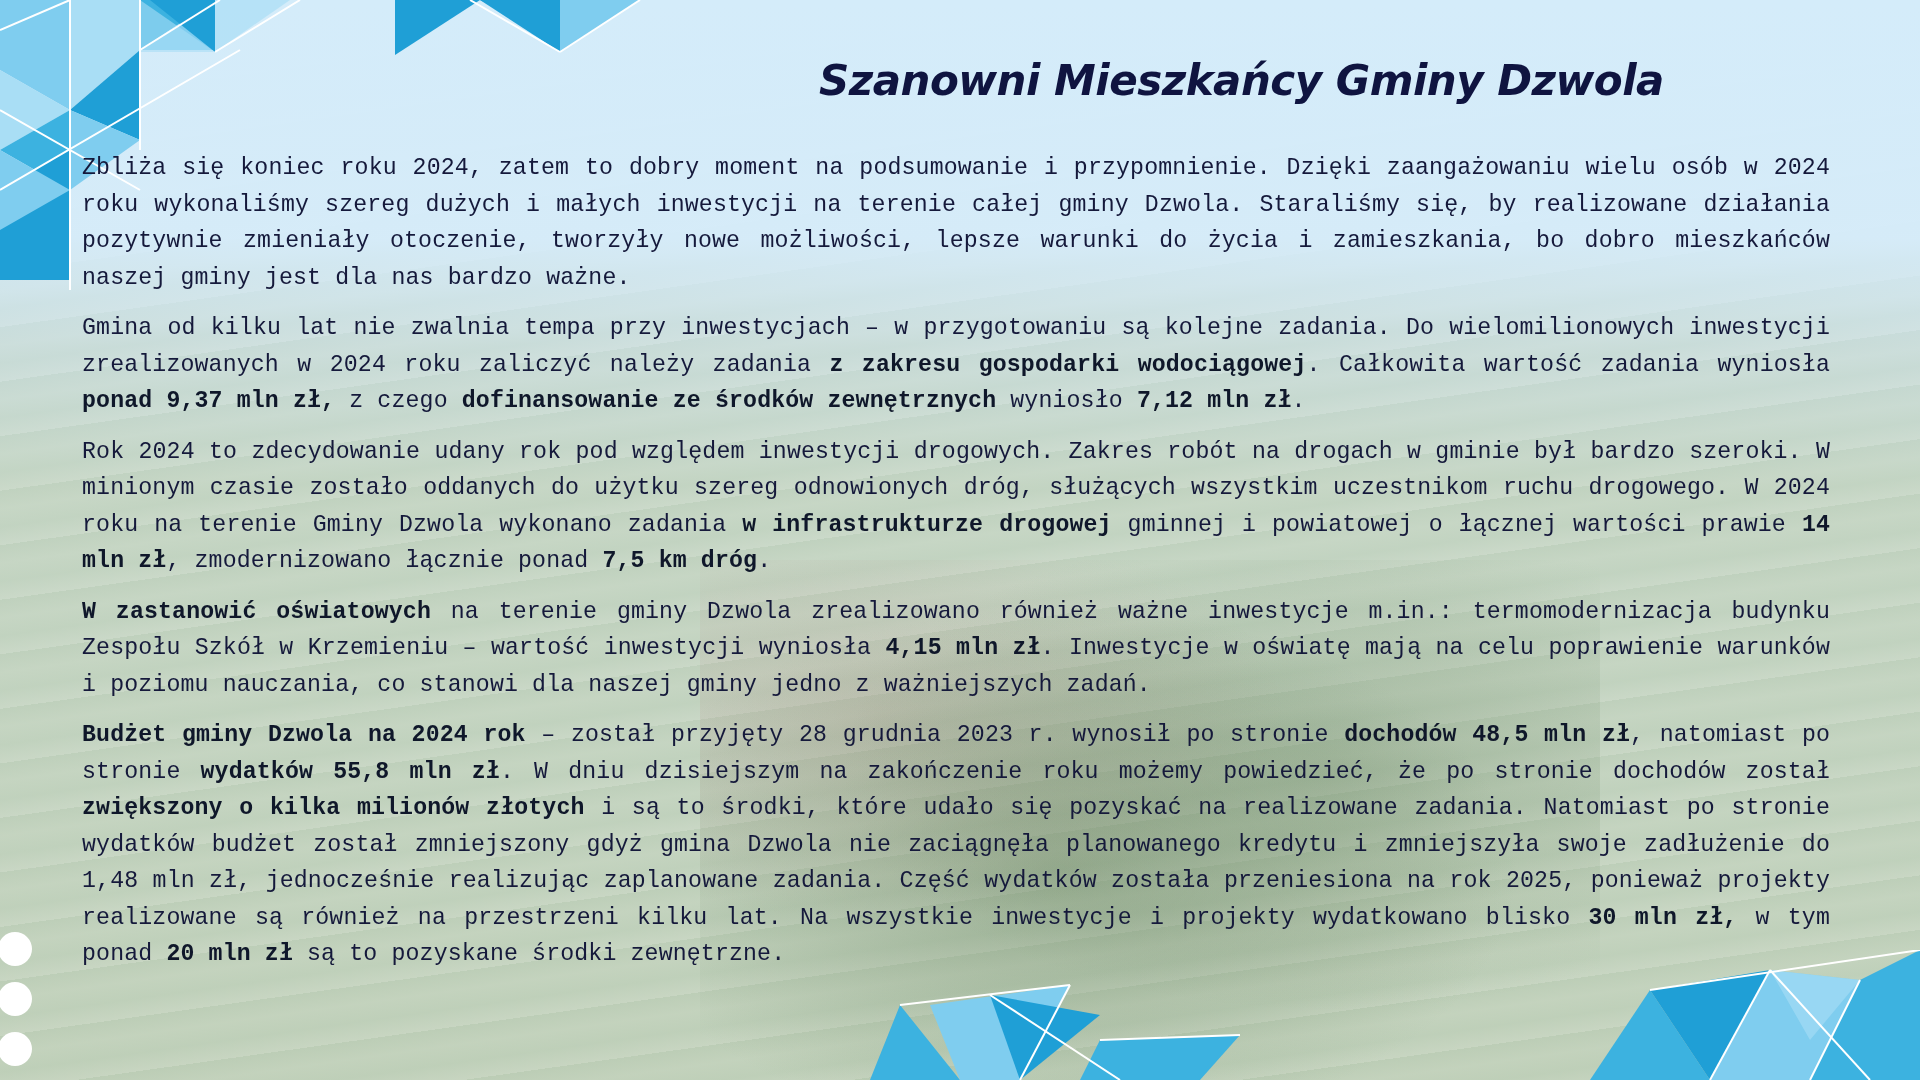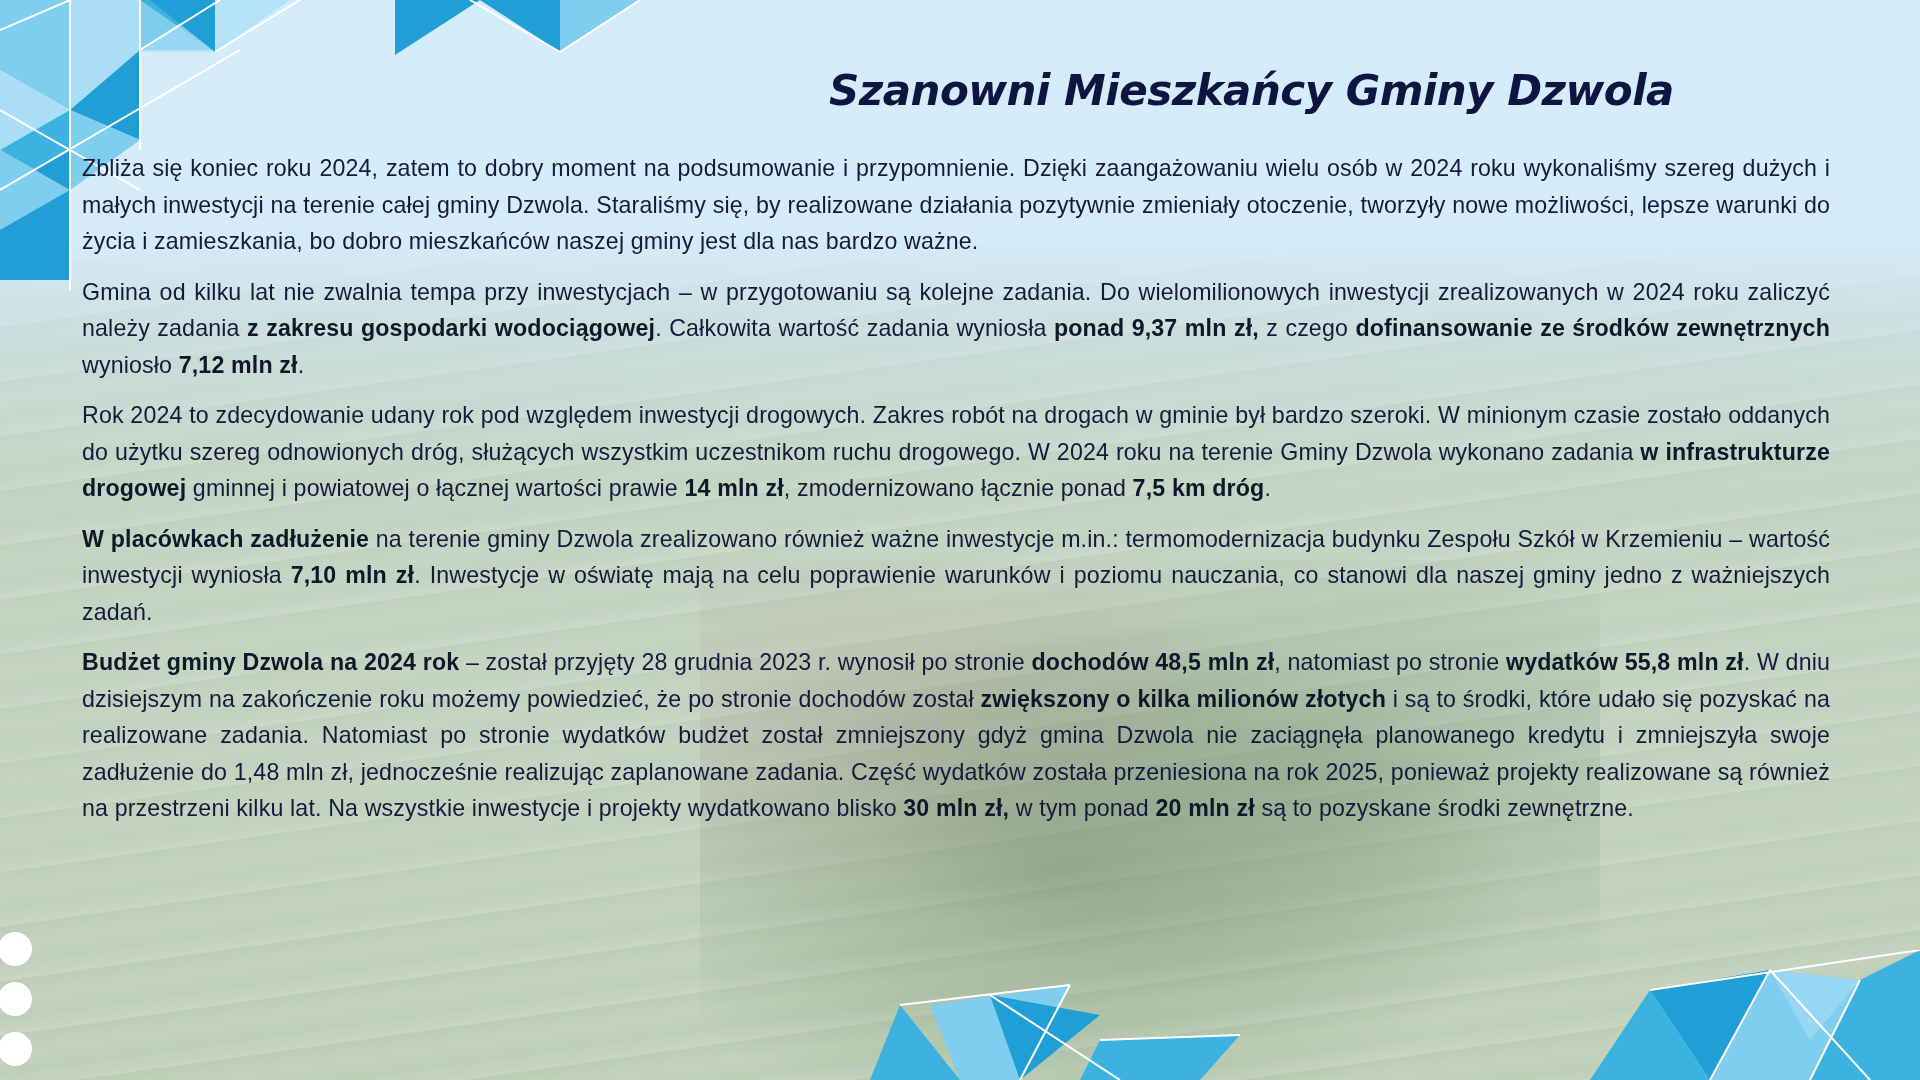--- a/index.html
+++ b/index.html
@@ -37,21 +37,21 @@
       z-index: 1;
     }
     .deco {
       position: absolute;
       z-index: 2;
     }
     .heading {
       position: absolute;
       left: 815px;
       top: 52px;
-      margin: 14px;
+      margin: 4px;
       font-family: "DejaVu Sans", sans-serif;
       font-style: italic;
       font-weight: bold;
       font-size: 42px;
       letter-spacing: -0.5px;
       color: #0f1440;
       z-index: 3;
       white-space: nowrap;
     }
     .content {
@@ -60,21 +60,21 @@
       top: 150px;
       width: 1756px;
       z-index: 3;
     }
     .content p {
       margin: 0 8px 14px 0;
       font-size: 23.2px;
       line-height: 36.5px;
       text-align: justify;
       text-align-last: left;
-      font-family: Liberation Sans, sans-serif;
+      font-family: Liberation Mono, monospace;
       letter-spacing: 0.15px;
       color: #15193b;
     }
     .content b {
       font-weight: bold;
       color: #0f172a;
     }
     .dot {
       position: absolute;
       left: 0;
@@ -146,15 +146,15 @@
 <div class="dot" style="top:932px;left:-2px"></div>
 <div class="dot" style="top:982px;left:-2px"></div>
 <div class="dot" style="top:1032px;left:-2px"></div>
 
 <h1 class="heading">Szanowni Mieszkańcy Gminy Dzwola</h1>
 
 <div class="content">
   <p><span>Zbliża się koniec roku 2024, zatem to dobry moment na podsumowanie i przypomnienie. Dzięki zaangażowaniu wielu osób w 2024 roku wykonaliśmy szereg dużych i małych inwestycji na terenie całej gminy Dzwola. Staraliśmy się, by realizowane działania pozytywnie zmieniały otoczenie, tworzyły nowe możliwości, lepsze warunki do życia i zamieszkania, bo dobro mieszkańców naszej gminy jest dla nas bardzo ważne.</span></p>
   <p><span>Gmina od kilku lat nie zwalnia tempa przy inwestycjach – w przygotowaniu są kolejne zadania. Do wielomilionowych inwestycji zrealizowanych w 2024 roku zaliczyć należy zadania </span><b>z zakresu gospodarki wodociągowej</b><span>. Całkowita wartość zadania wyniosła </span><b>ponad 9,37 mln zł,</b><span> z czego </span><b>dofinansowanie ze środków zewnętrznych</b><span> wyniosło </span><b>7,12 mln zł</b><span>.</span></p>
   <p><span>Rok 2024 to zdecydowanie udany rok pod względem inwestycji drogowych. Zakres robót na drogach w gminie był bardzo szeroki. W minionym czasie zostało oddanych do użytku szereg odnowionych dróg, służących wszystkim uczestnikom ruchu drogowego. W 2024 roku na terenie Gminy Dzwola wykonano zadania </span><b>w infrastrukturze drogowej</b><span> gminnej i powiatowej o łącznej wartości prawie </span><b>14 mln zł</b><span>, zmodernizowano łącznie ponad </span><b>7,5 km dróg</b><span>.</span></p>
-  <p><b>W placówkach zadłużenie</b><span> na terenie gminy Dzwola zrealizowano również ważne inwestycje m.in.: termomodernizacja budynku Zespołu Szkół w Krzemieniu – wartość inwestycji wyniosła </span><b>7,10 mln zł</b><span>. Inwestycje w oświatę mają na celu poprawienie warunków i poziomu nauczania, co stanowi dla naszej gminy jedno z ważniejszych zadań.</span></p>
+  <p><b>W zastanowić oświatowych</b><span> na terenie gminy Dzwola zrealizowano również ważne inwestycje m.in.: termomodernizacja budynku Zespołu Szkół w Krzemieniu – wartość inwestycji wyniosła </span><b>4,15 mln zł</b><span>. Inwestycje w oświatę mają na celu poprawienie warunków i poziomu nauczania, co stanowi dla naszej gminy jedno z ważniejszych zadań.</span></p>
   <p><b>Budżet gminy Dzwola na 2024 rok</b><span>  – został przyjęty 28 grudnia 2023 r. wynosił po stronie </span><b>dochodów 48,5 mln zł</b><span>, natomiast po stronie </span><b>wydatków 55,8 mln zł</b><span>. W dniu dzisiejszym na zakończenie roku możemy powiedzieć, że po stronie dochodów został </span><b>zwiększony o kilka milionów złotych</b><span> i są to środki, które udało się pozyskać na realizowane zadania. Natomiast po stronie wydatków budżet został zmniejszony gdyż gmina Dzwola nie zaciągnęła planowanego kredytu i zmniejszyła swoje zadłużenie do 1,48 mln zł, jednocześnie realizując zaplanowane zadania. Część wydatków została przeniesiona na rok 2025, ponieważ projekty realizowane są również na przestrzeni kilku lat. Na wszystkie inwestycje i projekty wydatkowano blisko </span><b>30 mln zł,</b><span> w tym ponad </span><b>20 mln zł</b><span> są to pozyskane środki zewnętrzne.</span></p>
 </div>
 
 </body></html>

